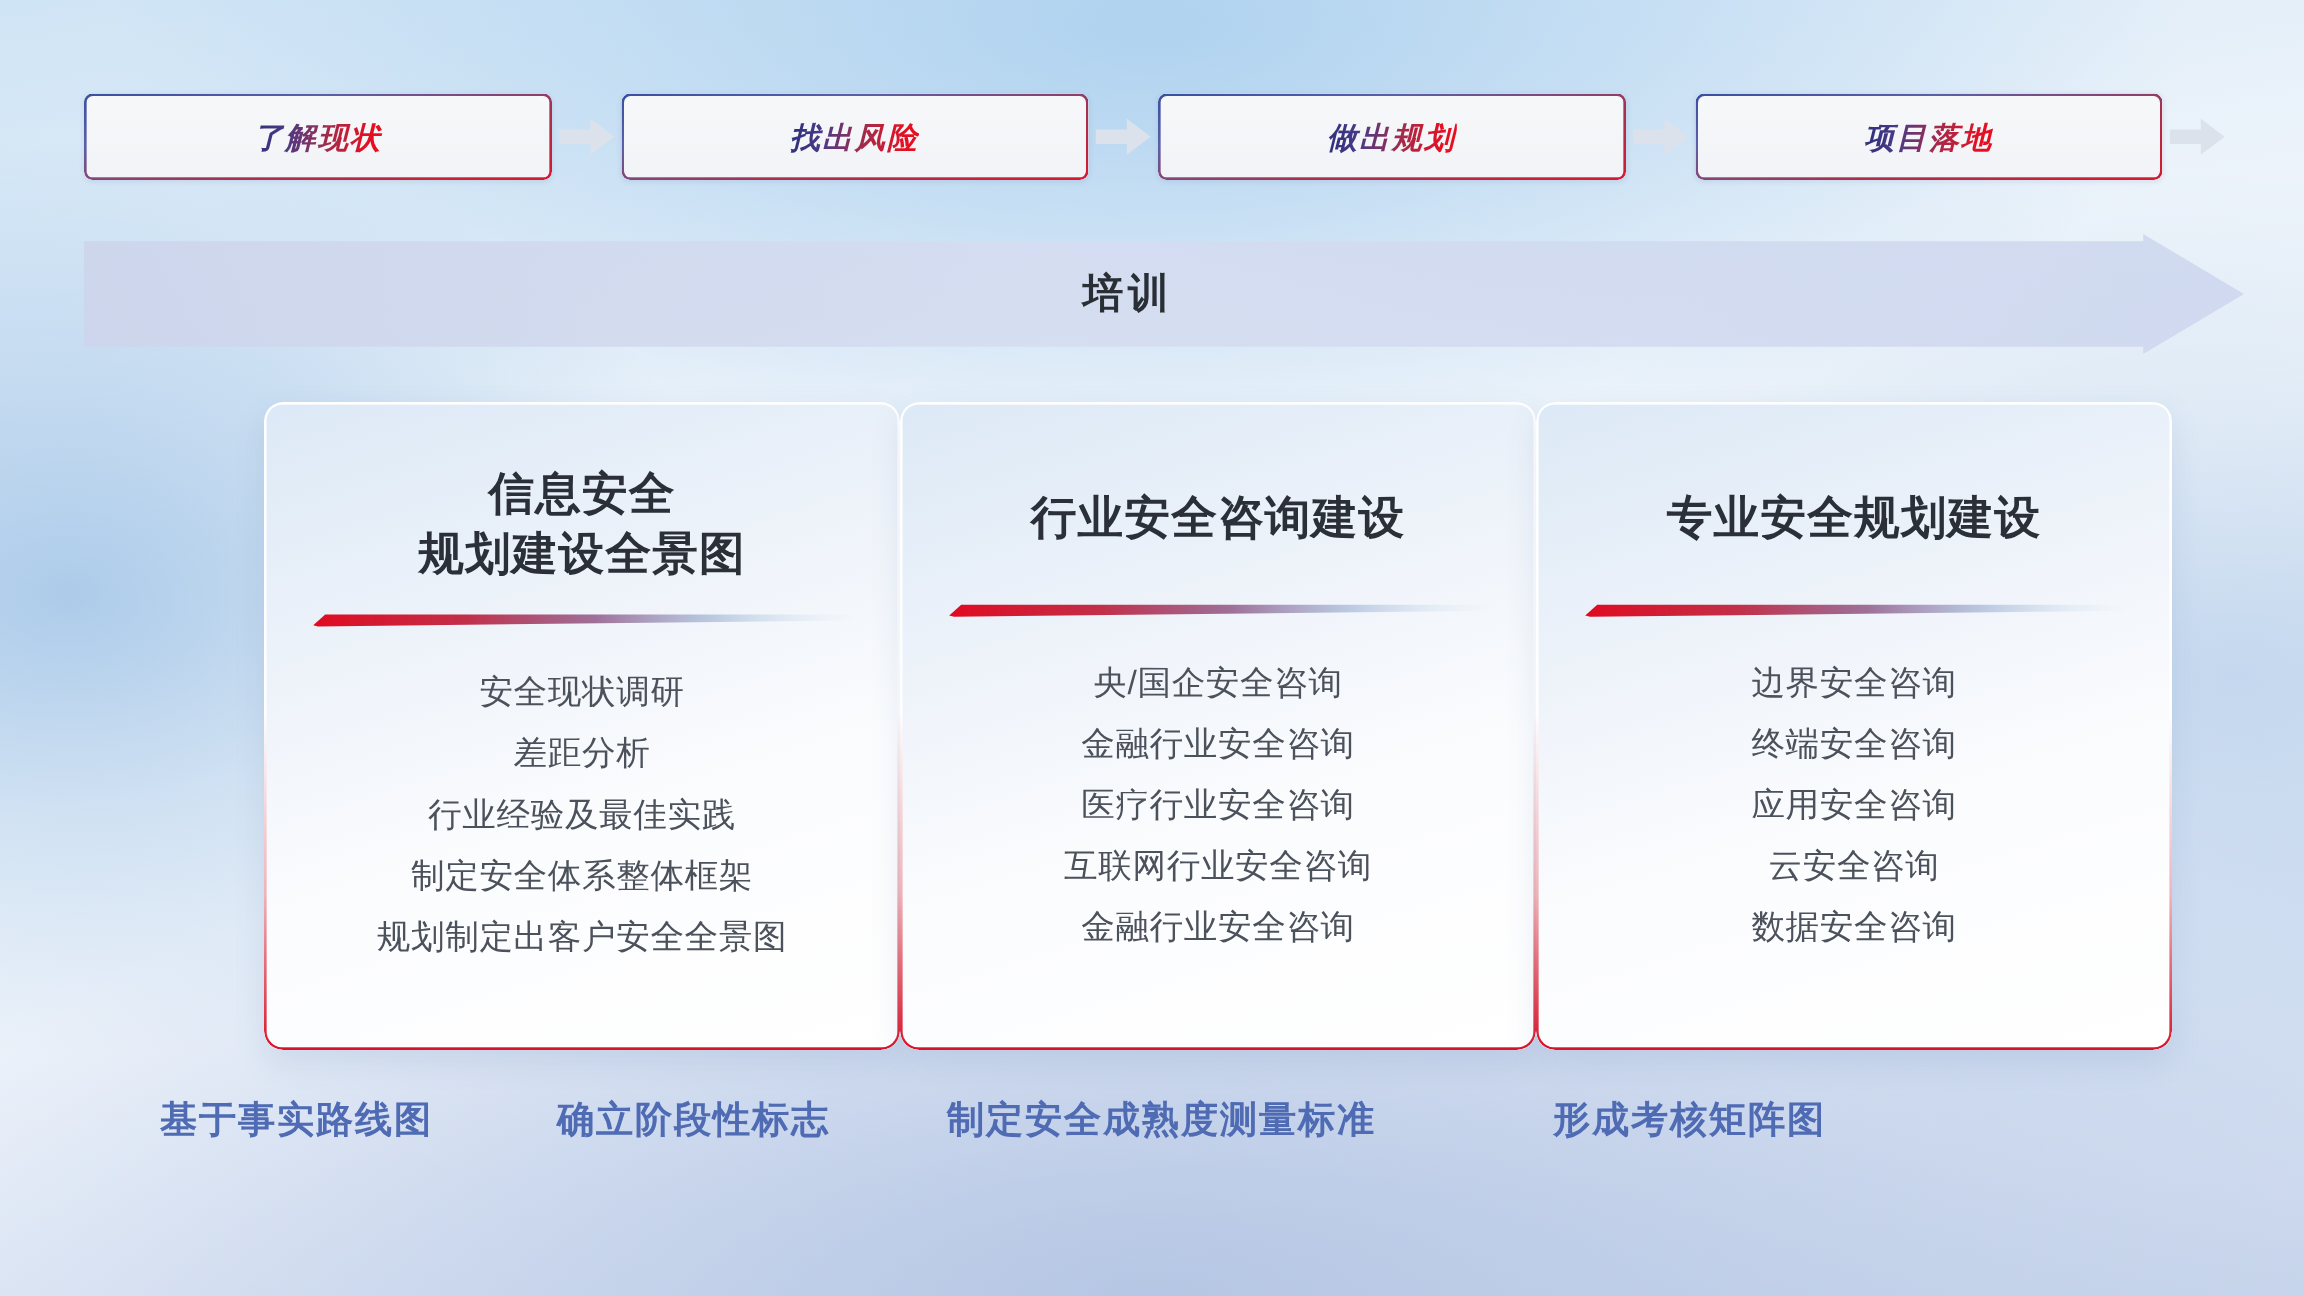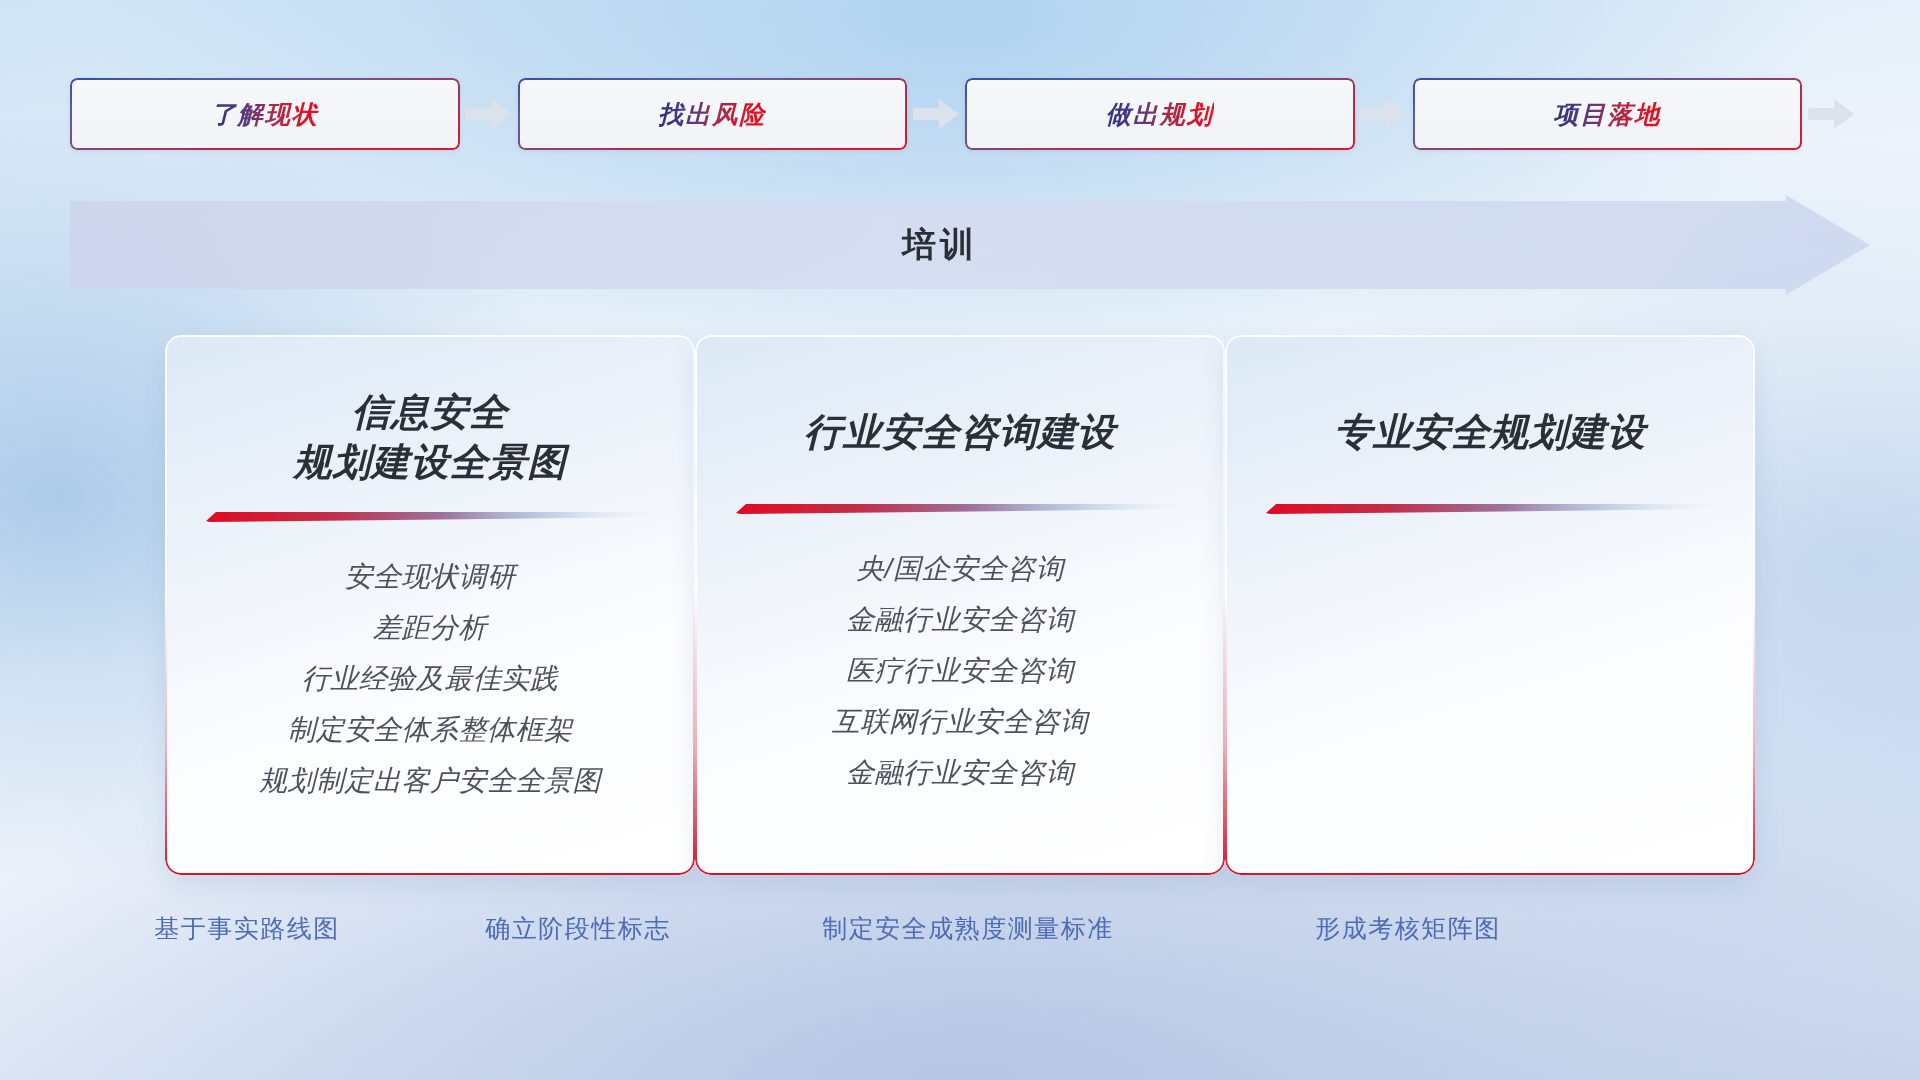--- a/index.html
+++ b/index.html
@@ -79,21 +79,21 @@
     position:absolute; inset:0;
     display:flex; align-items:center; justify-content:center;
     padding-right:60px;
     font-size:34px; font-weight:600; color:#2a2f36; letter-spacing:4px;
   }
 
   
   #cards {
     position:absolute; left:110px; top:335px;
     width:1700px; height:540px;
-    display:flex; justify-content:center;font-style:italic;
+    display:flex; justify-content:flex-end;
   }
   .card {
     position:relative;
     width:530px; height:540px;
     border-radius:16px;
     background:linear-gradient(163deg,#dce9f6 0%, #eef3fa 34%, #fbfcfe 62%, #ffffff 100%);
     box-shadow:0 10px 26px rgba(70,105,160,.13);
     display:flex; flex-direction:column; align-items:center;
     overflow:hidden;
   }
@@ -136,21 +136,21 @@
   .card.c2 .card-title, .card.c3 .card-title { margin-top:72px; }
   .card.c2 .card-divider, .card.c3 .card-divider { margin-top:44px; }
 
   
   #bottom {
     position:absolute; left:0; top:912px;
     width:1920px; height:46px;
   }
   .bottom-label {
     position:absolute;
-    font-size:25px; font-weight:400; color:#4f6bb3; letter-spacing:1.5px;
+    font-size:31px; font-weight:700; color:#4f6bb3; letter-spacing:1.5px;
     white-space:nowrap;
     transform:translateX(-50%);
   }
 </style>
 </head>
 <body>
 
 <div id="stage">
 
   <div id="steps">
@@ -260,20 +260,27 @@
               <stop offset="0" stop-color="#e00b21" stop-opacity="1"></stop>
               <stop offset="0.28" stop-color="#c0243f" stop-opacity=".95"></stop>
               <stop offset="0.52" stop-color="#8a4f80" stop-opacity=".8"></stop>
               <stop offset="0.74" stop-color="#8fa8cd" stop-opacity=".55"></stop>
               <stop offset="1" stop-color="#cfe0ef" stop-opacity="0"></stop>
             </linearGradient>
           </defs>
           <path d="M4 12 L14 3 L456 3 L456 8 L8 13 Z" fill="url(#g3)"></path>
         </svg>
       </div>
+      <ul class="card-list">
+        <li>边界安全咨询</li>
+        <li>终端安全咨询</li>
+        <li>应用安全咨询</li>
+        <li>云安全咨询</li>
+        <li>数据安全咨询</li>
+      </ul>
     </div>
 
   </div>
 
   <div id="bottom">
     <div class="bottom-label" style="left:247px">基于事实路线图</div>
     <div class="bottom-label" style="left:578px">确立阶段性标志</div>
     <div class="bottom-label" style="left:968px">制定安全成熟度测量标准</div>
     <div class="bottom-label" style="left:1408px">形成考核矩阵图</div>
   </div>

